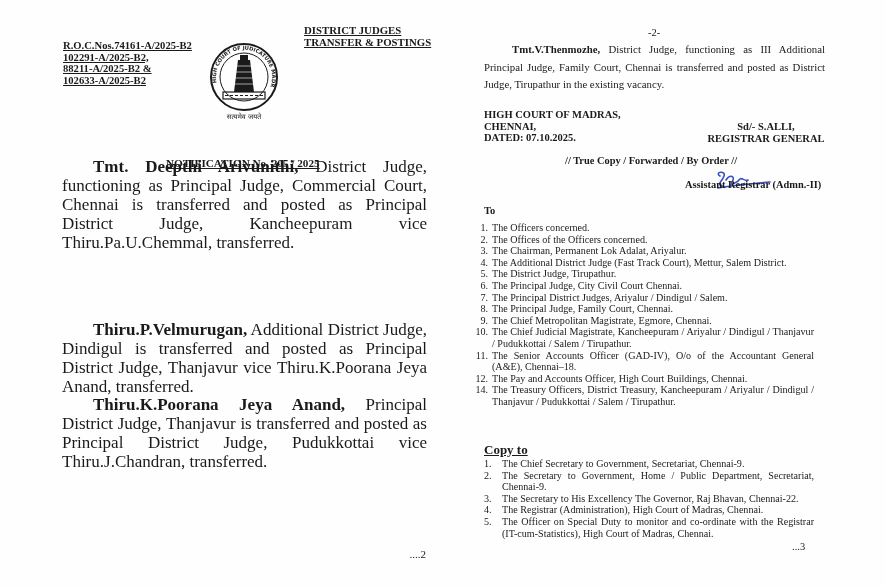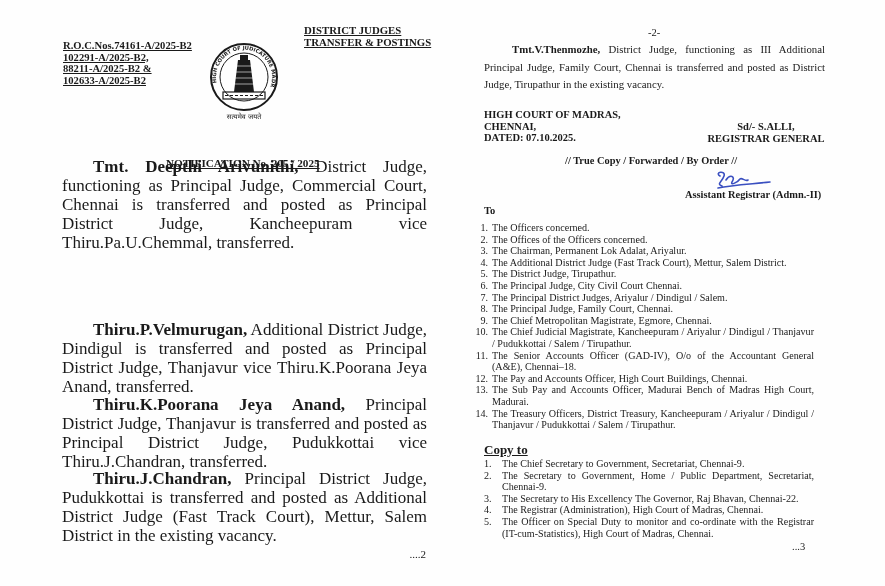--- a/index.html
+++ b/index.html
@@ -25,21 +25,21 @@
     .page-cont { position: absolute; right: 22px; top: 548px; font-size: 11px; }
 
     
     .page-num { position: absolute; left: 200px; top: 27px; font-size: 10.5px; }
     .r-para { position: absolute; left: 36px; top: 41px; width: 341px; font-size: 10.8px; line-height: 17.5px; text-align: justify; }
     .r-para .indent { display: inline-block; width: 28px; }
     .court-block { position: absolute; left: 36px; top: 109px; font-weight: bold; font-size: 10.5px; line-height: 11.5px; }
     .sign-block { position: absolute; left: 253px; top: 121px; font-weight: bold; font-size: 10.5px; line-height: 11.5px; text-align: center; width: 130px; }
     .true-copy { position: absolute; left: 117px; top: 155px; font-weight: bold; font-size: 10.4px; white-space: nowrap; }
     .signature { position: absolute; left: 264px; top: 170px; width: 60px; height: 22px; }
-    .asst-reg { position: absolute; left: 237px; top: 189px; font-weight: bold; font-size: 10.4px; white-space: nowrap; }
+    .asst-reg { position: absolute; left: 237px; top: 179px; font-weight: bold; font-size: 10.4px; white-space: nowrap; }
     .to-label { position: absolute; left: 36px; top: 205px; font-weight: bold; font-size: 10.5px; }
 
     .to-list { position: absolute; left: 26px; top: 222px; width: 340px; font-size: 10.1px; line-height: 11.6px; list-style: none; }
     .to-list li { display: flex; }
     .to-list .num { width: 14px; flex: none; text-align: right; margin-right: 4px; }
     .to-list .txt { flex: 1; text-align: justify; }
 
     .copy-label { position: absolute; left: 36px; top: 442px; font-weight: bold; font-size: 13px; text-decoration: underline; }
     .copy-list { position: absolute; left: 36px; top: 458px; width: 330px; font-size: 10.1px; line-height: 11.6px; list-style: none; }
     .copy-list li { display: flex; }
@@ -90,23 +90,20 @@
 
   <p class="para" style="top:157px">
     <span class="indent"></span><b>Tmt. Deepthi Arivunithi,</b><span> District Judge, functioning as Principal Judge, Commercial Court, Chennai is transferred and posted as Principal District Judge, Kancheepuram vice Thiru.Pa.U.Chemmal, transferred.</span>
   </p>
   <p class="para" style="top:320px">
     <span class="indent"></span><b>Thiru.P.Velmurugan,</b><span> Additional District Judge, Dindigul is transferred and posted as Principal District Judge, Thanjavur vice Thiru.K.Poorana Jeya Anand, transferred.</span>
   </p>
   <p class="para" style="top:395px">
     <span class="indent"></span><b>Thiru.K.Poorana Jeya Anand,</b><span> Principal District Judge, Thanjavur is transferred and posted as Principal District Judge, Pudukkottai vice Thiru.J.Chandran, transferred.</span>
   </p>
-  <p class="para" style="top:469px">
-    <span class="indent"></span><b>Thiru.J.Chandran,</b><span> Principal District Judge, Pudukkottai is transferred and posted as Additional District Judge (Fast Track Court), Mettur, Salem District in the existing vacancy.</span>
-  </p>
 
   <div class="page-cont">....2</div>
 </div>
 
 <div class="page page-right">
   <div class="page-num">-2-</div>
 
   <p class="r-para">
     <span class="indent"></span><b>Tmt.V.Thenmozhe,</b><span> District Judge, functioning as III Additional Principal Judge, Family Court, Chennai is transferred and posted as District Judge, Tirupathur in the existing vacancy.</span>
   </p>
@@ -175,24 +172,20 @@
       </li>
     <li>
         <span class="num">11.</span>
         <span class="txt">The Senior Accounts Officer (GAD-IV), O/o of the Accountant General (A&amp;E), Chennai–18.</span>
       </li>
     <li>
         <span class="num">12.</span>
         <span class="txt">The Pay and Accounts Officer, High Court Buildings, Chennai.</span>
       </li>
     <li>
-        <span class="num">13.</span>
-        <span class="txt">The Sub Pay and Accounts Officer, Madurai Bench of Madras High Court, Madurai.</span>
-      </li>
-    <li>
         <span class="num">14.</span>
         <span class="txt">The Treasury Officers, District Treasury, Kancheepuram / Ariyalur / Dindigul / Thanjavur / Pudukkottai / Salem / Tirupathur.</span>
       </li>
   </ul>
 
   <div class="copy-label">Copy to</div>
 
   <ul class="copy-list">
     <li>
         <span class="num">1.</span>

